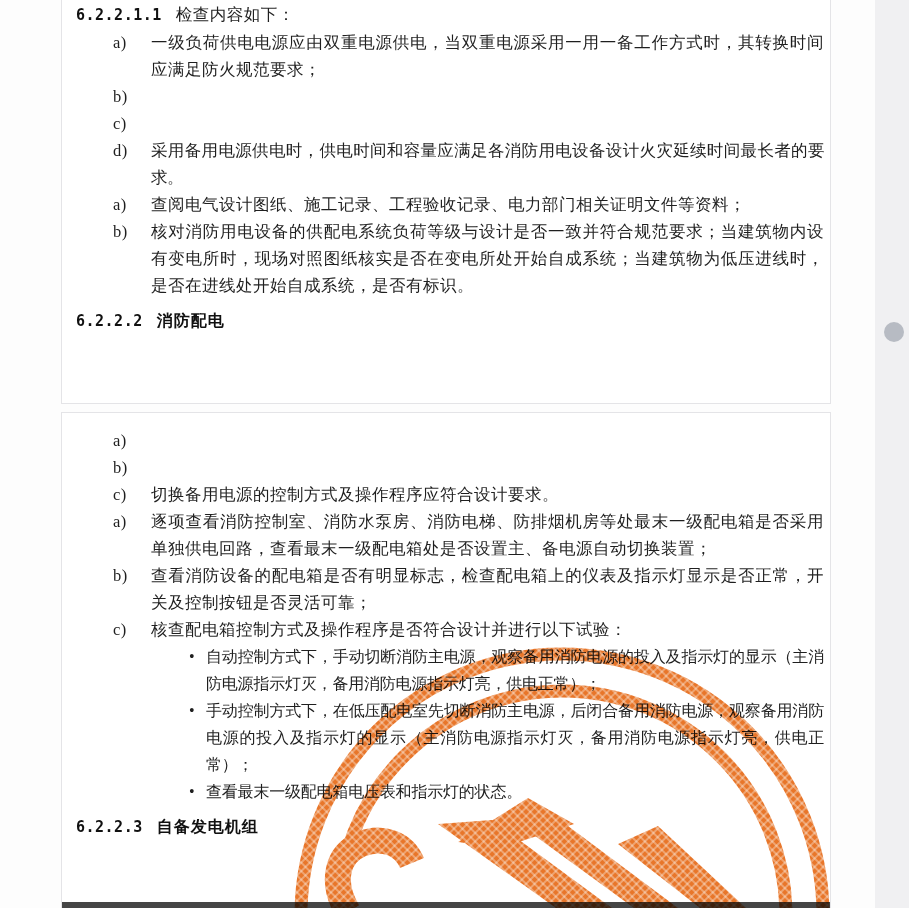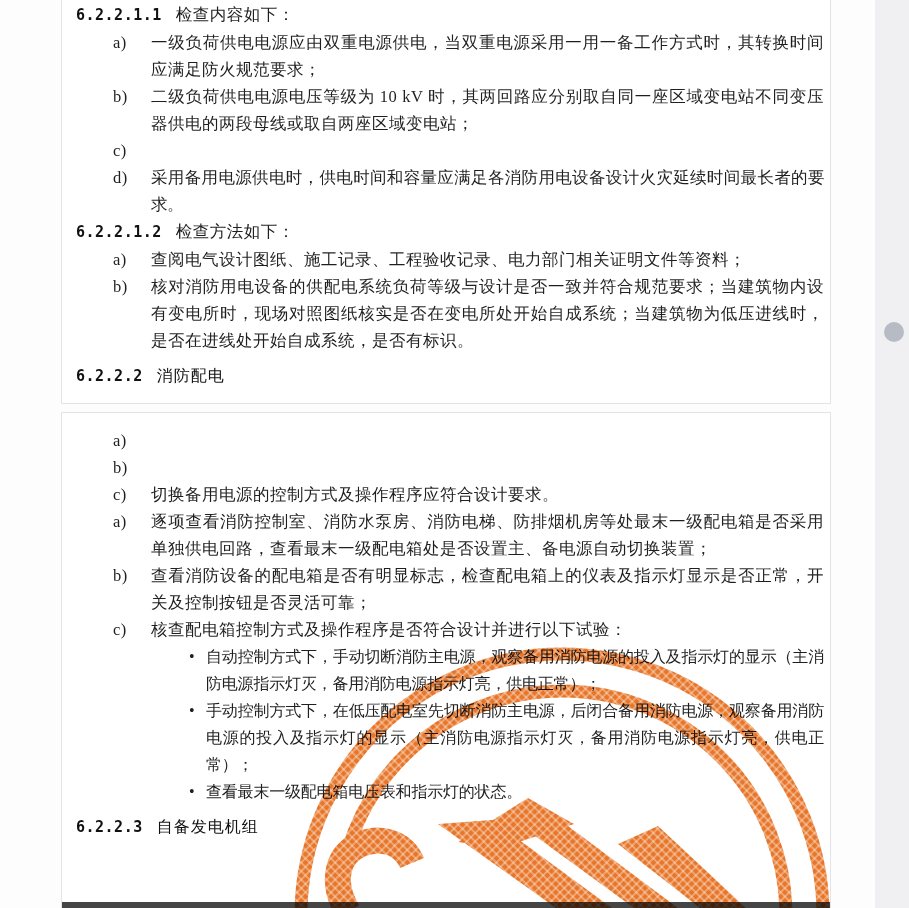--- a/index.html
+++ b/index.html
@@ -17,21 +17,21 @@
   .page-1 .content{padding-top:12px;}
   .page-2 .content{padding-top:14px;}
 
   .blk{font-size:16.5px;line-height:27px;color:#1f1f1f;letter-spacing:0.5px;text-align:justify;}
   .sec{padding:0 10px 0 14px;white-space:nowrap;}
   .num{
     font-family:"DejaVu Sans Mono","DejaVu Sans",monospace;
     font-weight:600;font-size:15px;letter-spacing:0.5px;color:#111;margin-right:14px;
   }
   .heading{padding:0 10px 0 14px;margin:8px 0 6px;white-space:nowrap;}
-  .heading .htext{font-weight:400;font-family:"Liberation Sans","DejaVu Sans",sans-serif;font-size:16px;letter-spacing:1px;color:#111;}
+  .heading .htext{font-weight:700;font-family:"Liberation Sans","DejaVu Sans",sans-serif;font-size:16px;letter-spacing:1px;color:#111;}
   .item{display:flex;padding-left:51px;padding-right:6px;}
   .item .label{flex:none;width:38px;}
   .item .text{flex:1;}
   .item .text.fit{letter-spacing:-0.45px;}
   .bullet{display:flex;padding-left:127px;padding-right:6px;font-size:16px;letter-spacing:-0.2px;}
   .bullet .dot{flex:none;width:17px;}
 
   .watermark{
     position:absolute;left:0;top:0;z-index:5;pointer-events:none;
     mix-blend-mode:multiply;
@@ -54,30 +54,28 @@
 
   <div class="page page-1">
     <div class="content">
         <div class="blk sec"><span class="num">6.2.2.1.1</span><span class="sectext">检查内容如下：</span></div>
         <div class="blk item">
           <span class="label">a)</span>
           <div class="text">一级负荷供电电源应由双重电源供电，当双重电源采用一用一备工作方式时，其转换时间应满足防火规范要求；</div>
         </div>
         <div class="blk item">
           <span class="label">b)</span>
-          <div class="text">二级负荷供电电源电压等级为 10 kV 时，其两回路应分别取自同一座区域变电站不同变压器供电的两段母线或取自两座区域变电站；</div>
         </div>
         <div class="blk item">
           <span class="label">c)</span>
         </div>
         <div class="blk item">
           <span class="label">d)</span>
           <div class="text fit">采用备用电源供电时，供电时间和容量应满足各消防用电设备设计火灾延续时间最长者的要求。</div>
         </div>
-        <div class="blk sec"><span class="num">6.2.2.1.2</span><span class="sectext">检查方法如下：</span></div>
         <div class="blk item">
           <span class="label">a)</span>
           <div class="text">查阅电气设计图纸、施工记录、工程验收记录、电力部门相关证明文件等资料；</div>
         </div>
         <div class="blk item">
           <span class="label">b)</span>
           <div class="text">核对消防用电设备的供配电系统负荷等级与设计是否一致并符合规范要求；当建筑物内设有变电所时，现场对照图纸核实是否在变电所处开始自成系统；当建筑物为低压进线时，是否在进线处开始自成系统，是否有标识。</div>
         </div>
         <div class="blk heading"><span class="num">6.2.2.2</span><span class="htext">消防配电</span></div>
       </div>

